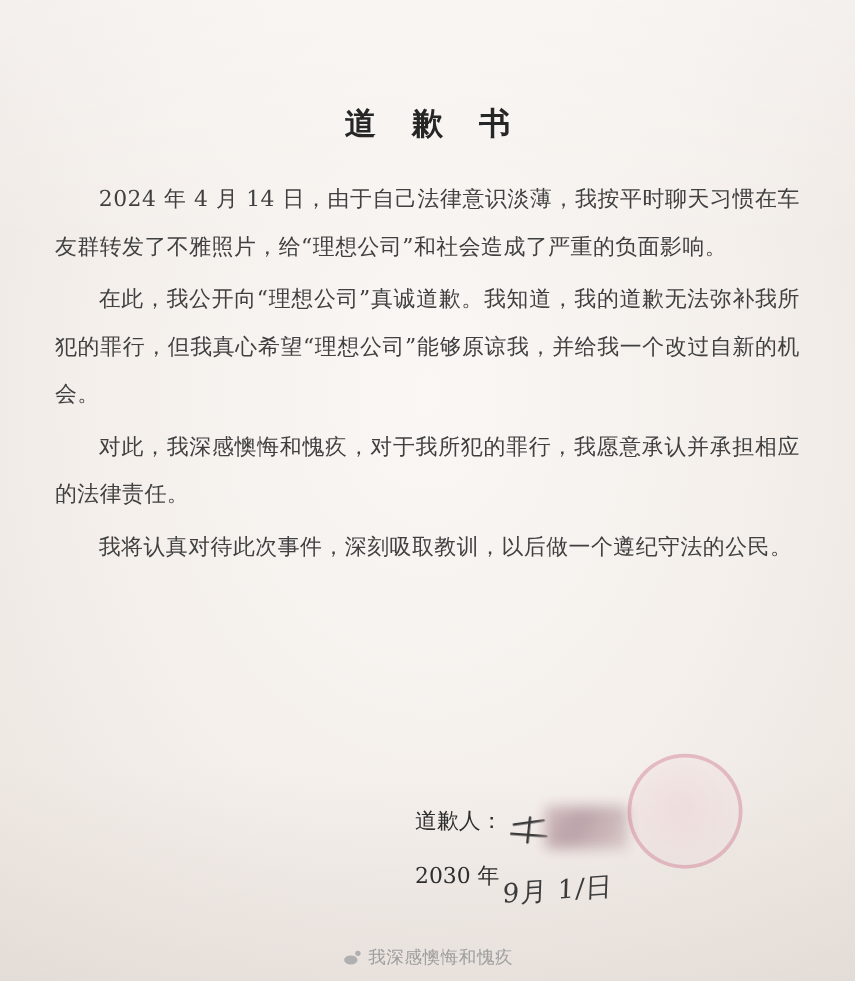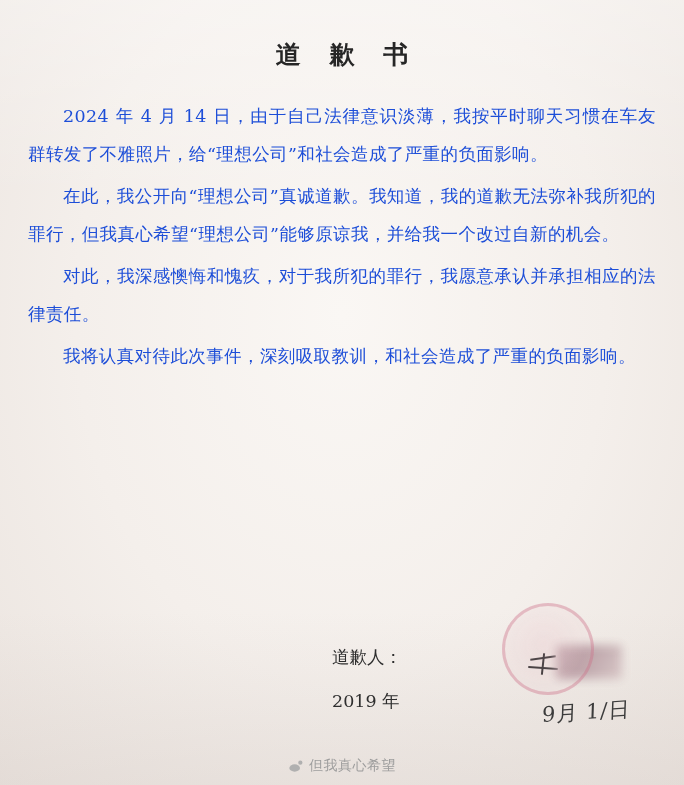--- a/index.html
+++ b/index.html
@@ -27,22 +27,23 @@
     position: absolute;
     inset: 0;
     background:
       linear-gradient(180deg, rgba(255,255,255,0.35) 0%, rgba(255,255,255,0) 25%),
       linear-gradient(0deg, rgba(210,200,195,0.30) 0%, rgba(255,255,255,0) 22%);
     pointer-events: none;
   }
   .doc {
     position: absolute;
     inset: 0;
-    padding: 0 28px;
+    padding: 0 44px;
     box-sizing: border-box;
+    margin-top: 44px;
   }
   .title {
     text-align: center;
     font-size: 25px;
     letter-spacing: 10px;
     font-weight: 700;
     color: #262626;
     margin: 38px 0 0 0;
     padding-left: 10px;
     font-family: "DejaVu Serif", "Liberation Serif", serif;
@@ -50,35 +51,35 @@
   .body-text {
     margin-top: 26px;
   }
   .para {
     font-size: 17.5px;
     line-height: 38px;
     text-align: justify;
     text-justify: inter-ideograph;
     text-indent: 2em;
     margin: 0 0 4px 0;
-    color: #1d4ed8;
+    color: #404040;
     letter-spacing: 0.4px;
   }
   .sign-block {
     position: absolute;
     right: 52px;
     bottom: 62px;
     width: 300px;
     font-size: 17.5px;
     line-height: 44px;
     color: #2e2e2e;
   }
   .sign-row {
     display: flex;
-    justify-content: space-between;
+    justify-content: flex-start;
     align-items: flex-end;
     position: relative;
     height: 44px;
   }
   .sign-label {
     white-space: nowrap;
   }
   .sign-value {
     position: relative;
     min-width: 110px;
@@ -160,45 +161,45 @@
 <div class="paper"></div>
 
 <div class="doc">
 
   <div class="title">道 歉 书</div>
 
   <div class="body-text">
     <p class="para">2024 年 4 月 14 日，由于自己法律意识淡薄，我按平时聊天习惯在车友群转发了不雅照片，给“理想公司”和社会造成了严重的负面影响。</p>
     <p class="para">在此，我公开向“理想公司”真诚道歉。我知道，我的道歉无法弥补我所犯的罪行，但我真心希望“理想公司”能够原谅我，并给我一个改过自新的机会。</p>
     <p class="para">对此，我深感懊悔和愧疚，对于我所犯的罪行，我愿意承认并承担相应的法律责任。</p>
-    <p class="para">我将认真对待此次事件，深刻吸取教训，和社会造成了严重的负面影响。</p>
+    <p class="para">我将认真对待此次事件，深刻吸取教训，以后做一个遵纪守法的公民。</p>
   </div>
 
   <div class="sign-block">
     <div class="sign-row">
       <span class="sign-label">道歉人：</span>
       <span class="sign-value">
         <span class="handwriting-name">
           <span class="hw-stroke" style="left:4px;  top:8px;  width:26px; height:2px; transform:rotate(-8deg);"></span>
           <span class="hw-stroke" style="left:2px;  top:18px; width:30px; height:2px; transform:rotate(4deg);"></span>
           <span class="hw-stroke" style="left:16px; top:4px;  width:2px;  height:22px; transform:rotate(6deg);"></span>
           <span class="blur-patch"></span>
         </span>
       </span>
     </div>
     <div class="sign-row">
-      <span class="sign-label">2019 年</span>
+      <span class="sign-label">2030 年</span>
       <span class="hand-date">9月 1/日</span>
     </div>
     <div class="stamp"></div>
   </div>
 
   <div class="watermark">
     <span class="wb-icon">
       <svg viewBox="0 0 24 24" width="16" height="16" fill="currentColor" aria-hidden="true">
         <ellipse cx="10" cy="15" rx="8" ry="5.5"></ellipse>
         <circle cx="18.5" cy="7" r="3.2"></circle>
       </svg>
     </span>
-    <span>但我真心希望</span>
+    <span>我深感懊悔和愧疚</span>
   </div>
 
 </div>
 
 </body></html>

